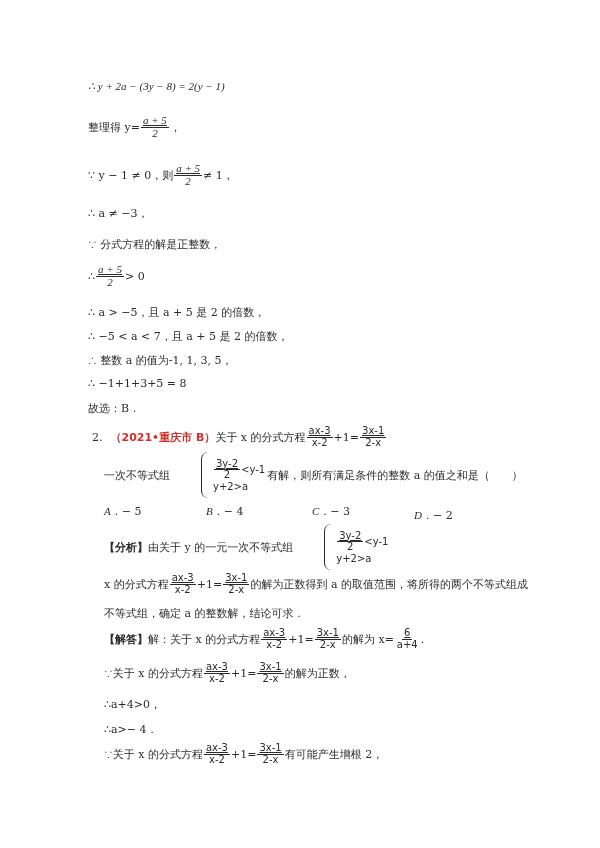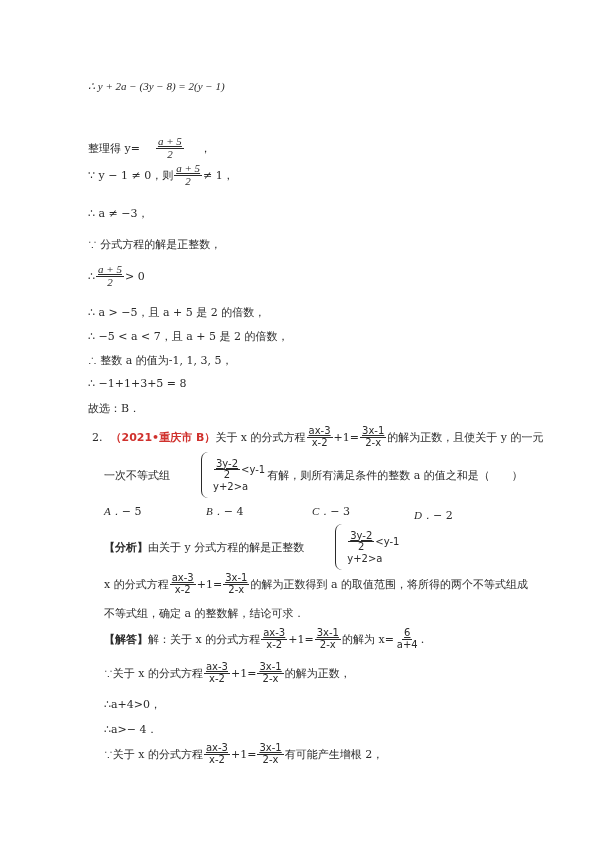--- a/index.html
+++ b/index.html
@@ -25,21 +25,21 @@
   .sys-row { display: flex; align-items: center; }
   .opt { position: absolute; }
 </style>
 </head>
 <body>
 
 <div class="line" style="left:88px; top:80px;">
   <span class="it">∴ y + 2a − (3y − 8) = 2(y − 1)</span>
 </div>
 
-<div class="line" style="left:88px; top:136px;gap:15px;">
+<div class="line" style="left:88px; top:115px;">
   <span>整理得 y=</span>
   <span class="frac it">
     <span class="num">a + 5</span>
     <span class="den">2</span>
   </span>
   <span>，</span>
 </div>
 
 <div class="line" style="left:88px; top:163px;justify-content:center;">
   <span>∵ y − 1 ≠ 0，则</span>
@@ -89,21 +89,20 @@
   <span>关于 x 的分式方程</span>
   <span class="frac sans">
     <span class="num">ax-3</span>
     <span class="den">x-2</span>
   </span>
   <span>+1=</span>
   <span class="frac sans">
     <span class="num">3x-1</span>
     <span class="den">2-x</span>
   </span>
-  <span>的解为正数，且使关于 y 的一元</span>
 </div>
 
 <div class="line" style="left:104px; top:452px;">
   <span>一次不等式组</span>
   <span class="system">
     <span class="brace"></span>
     <span class="sys-rows sans">
       <span class="sys-row">
         <span class="frac">
           <span class="num">3y-2</span>
@@ -127,21 +126,21 @@
   <div class="opt" style="left:312px; top:504px;">
     <span class="it">C．</span><span>− 3</span>
   </div>
   <div class="opt" style="left:414px; top:508px;">
     <span class="it">D．</span><span>− 2</span>
   </div>
 </div>
 
 <div class="line" style="left:104px; top:524px;">
   <span class="bold">【分析】</span>
-  <span>由关于 y 分式方程的解是正整数</span>
+  <span>由关于 y 的一元一次不等式组</span>
   <span class="system">
     <span class="brace"></span>
     <span class="sys-rows sans">
       <span class="sys-row">
         <span class="frac">
           <span class="num">3y-2</span>
           <span class="den">2</span>
         </span>
         <span>&lt;y-1</span>
       </span>

